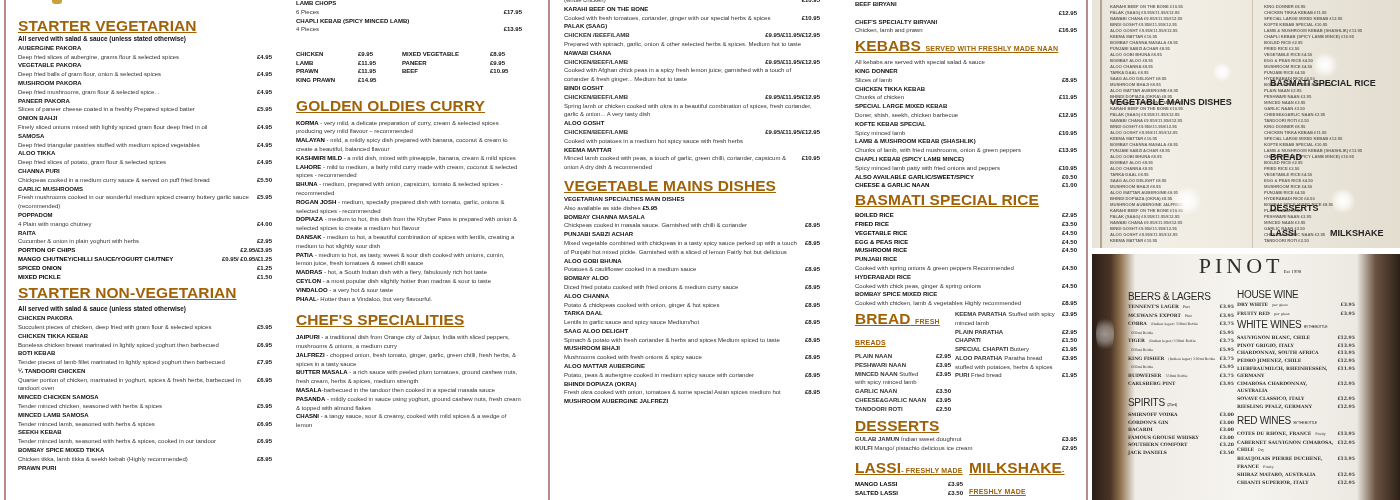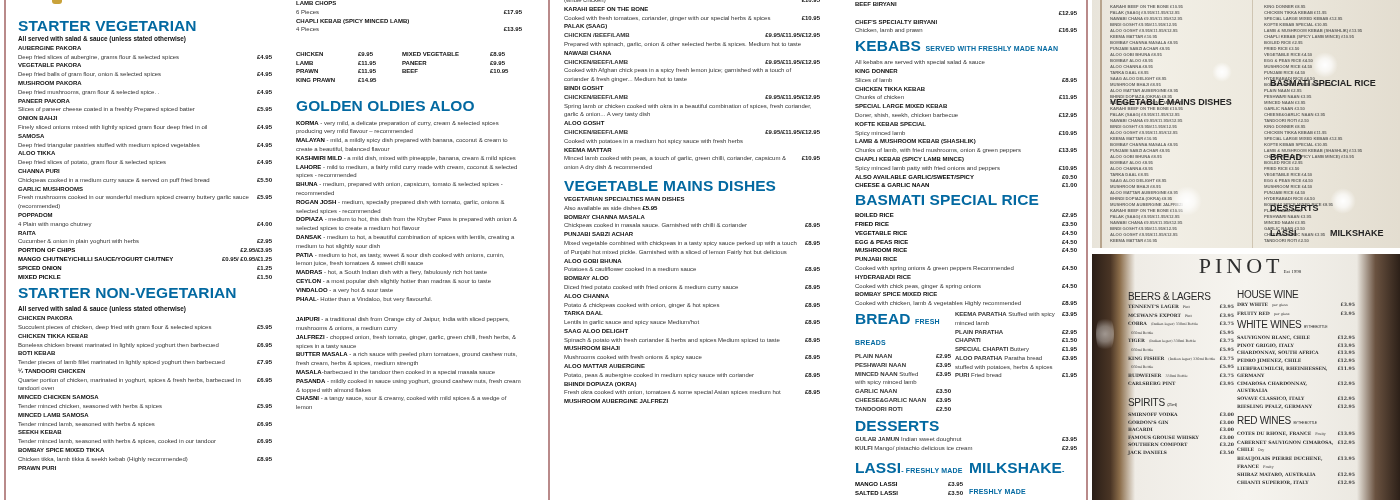--- a/index.html
+++ b/index.html
@@ -9,21 +9,21 @@
   .page { position: absolute; top: 0; height: 500px; background: #fff; overflow: hidden; }
   .page-a { left: 0; width: 1092px; }
   .vline { position: absolute; top: 0; bottom: 0; width: 2px; background: #b98a8a; }
 
   .col { position: absolute; top: 0; overflow: hidden; height: 500px; }
   .col1 { left: 18px; width: 254px; }
   .col2 { left: 296px; width: 226px; }
   .col3 { left: 564px; width: 256px; }
   .col4 { left: 855px; width: 222px; }
 
-  .h1 { font-weight: bold; font-size: 15.5px; line-height: 18px; color: #0369a1; letter-spacing: 0.1px; }
+  .h1 { font-weight: bold; font-size: 15.5px; line-height: 18px; color: #a16207; letter-spacing: 0.1px; text-decoration: underline; }
   .h1 .sub { font-size: 7px; font-weight: bold; letter-spacing: 0.2px; }
   .note { font-weight: bold; font-size: 6.4px; line-height: 8.8px; }
   .itm { font-weight: bold; font-size: 6px; line-height: 8.8px; text-transform: uppercase; }
   .row { display: flex; justify-content: space-between; align-items: flex-start; font-size: 6px; line-height: 8.8px; color: #333; }
   .row .d { flex: 1; padding-right: 6px; }
   .row .p { font-weight: bold; color: #111; white-space: nowrap; }
   .gap { height: 6px; }
 
   .grid4 { display: grid; grid-template-columns: 62px 44px 88px 36px; font-size: 6px; line-height: 8.6px; font-weight: bold; }
   .grid4 span:nth-child(4n+2), .grid4 span:nth-child(4n) { text-align: left; }
@@ -214,37 +214,38 @@
         <span>PRAWN</span>
         <span>£11.95</span>
         <span>BEEF</span>
         <span>£10.95</span>
         <span>KING PRAWN</span>
         <span>£14.95</span>
         <span></span>
         <span></span>
       </div>
     <div class="gap" style="height:12px"></div>
-    <div class="h1">GOLDEN OLDIES ALOO</div>
+    <div class="h1">GOLDEN OLDIES CURRY</div>
     <div id="oldies" style="margin-top:4px">
         <div class="oldie"><b>KORMA</b><span> - very mild, a delicate preparation of curry, cream &amp; selected spices producing very mild flavour – recommended</span></div>
         <div class="oldie"><b>MALAYAN</b><span> - mild, a mildly spicy dish prepared with banana, coconut &amp; cream to create a beautiful, balanced flavour</span></div>
         <div class="oldie"><b>KASHMIRI MILD</b><span> - a mild dish, mixed with pineapple, banana, cream &amp; mild spices</span></div>
         <div class="oldie"><b>LAHORE</b><span> - mild to medium, a fairly mild curry made with cream, coconut &amp; selected spices - recommended</span></div>
         <div class="oldie"><b>BHUNA</b><span> - medium, prepared with onion, capsicum, tomato &amp; selected spices - recommended</span></div>
         <div class="oldie"><b>ROGAN JOSH</b><span> - medium, specially prepared dish with tomato, garlic, onions &amp; selected spices - recommended</span></div>
         <div class="oldie"><b>DOPIAZA</b><span> - medium to hot, this dish from the Khyber Pass is prepared with onion &amp; selected spices to create a medium hot flavour</span></div>
         <div class="oldie"><b>DANSAK</b><span> - medium to hot, a beautiful combination of spices with lentils, creating a medium to hot slightly sour dish</span></div>
         <div class="oldie"><b>PATIA</b><span> - medium to hot, as tasty, sweet &amp; sour dish cooked with onions, cumin, lemon juice, fresh tomatoes &amp; sweet chilli sauce</span></div>
         <div class="oldie"><b>MADRAS</b><span> - hot, a South Indian dish with a fiery, fabulously rich hot taste</span></div>
         <div class="oldie"><b>CEYLON</b><span> - a most popular dish slightly hotter than madras &amp; sour to taste</span></div>
         <div class="oldie"><b>VINDALOO</b><span> - a very hot &amp; sour taste</span></div>
         <div class="oldie"><b>PHAAL</b><span>- Hotter than a Vindaloo, but very flavourful.</span></div>
       </div>
     <div class="gap" style="height:8px"></div>
+    <div class="h1">CHEF'S SPECIALITIES</div>
     <div id="chefs" style="margin-top:4px">
         <div class="oldie"><b>JAIPURI</b><span> - a traditional dish from Orange city of Jaipur, India with sliced peppers, mushrooms &amp; onions, a medium curry</span></div>
         <div class="oldie"><b>JALFREZI</b><span> - chopped onion, fresh tomato, ginger, garlic, green chilli, fresh herbs, &amp; spices in a tasty sauce</span></div>
         <div class="oldie"><b>BUTTER MASALA</b><span> - a rich sauce with peeled plum tomatoes, ground cashew nuts, fresh cream, herbs &amp; spices, medium strength</span></div>
         <div class="oldie"><b>MASALA</b><span>-barbecued in the tandoor then cooked in a special masala sauce</span></div>
         <div class="oldie"><b>PASANDA</b><span> - mildly cooked in sauce using yoghurt, ground cashew nuts, fresh cream &amp; topped with almond flakes</span></div>
         <div class="oldie"><b>CHASNI</b><span> - a tangy sauce, sour &amp; creamy, cooked with mild spices &amp; a wedge of lemon</span></div>
       </div>
   </div>
 

